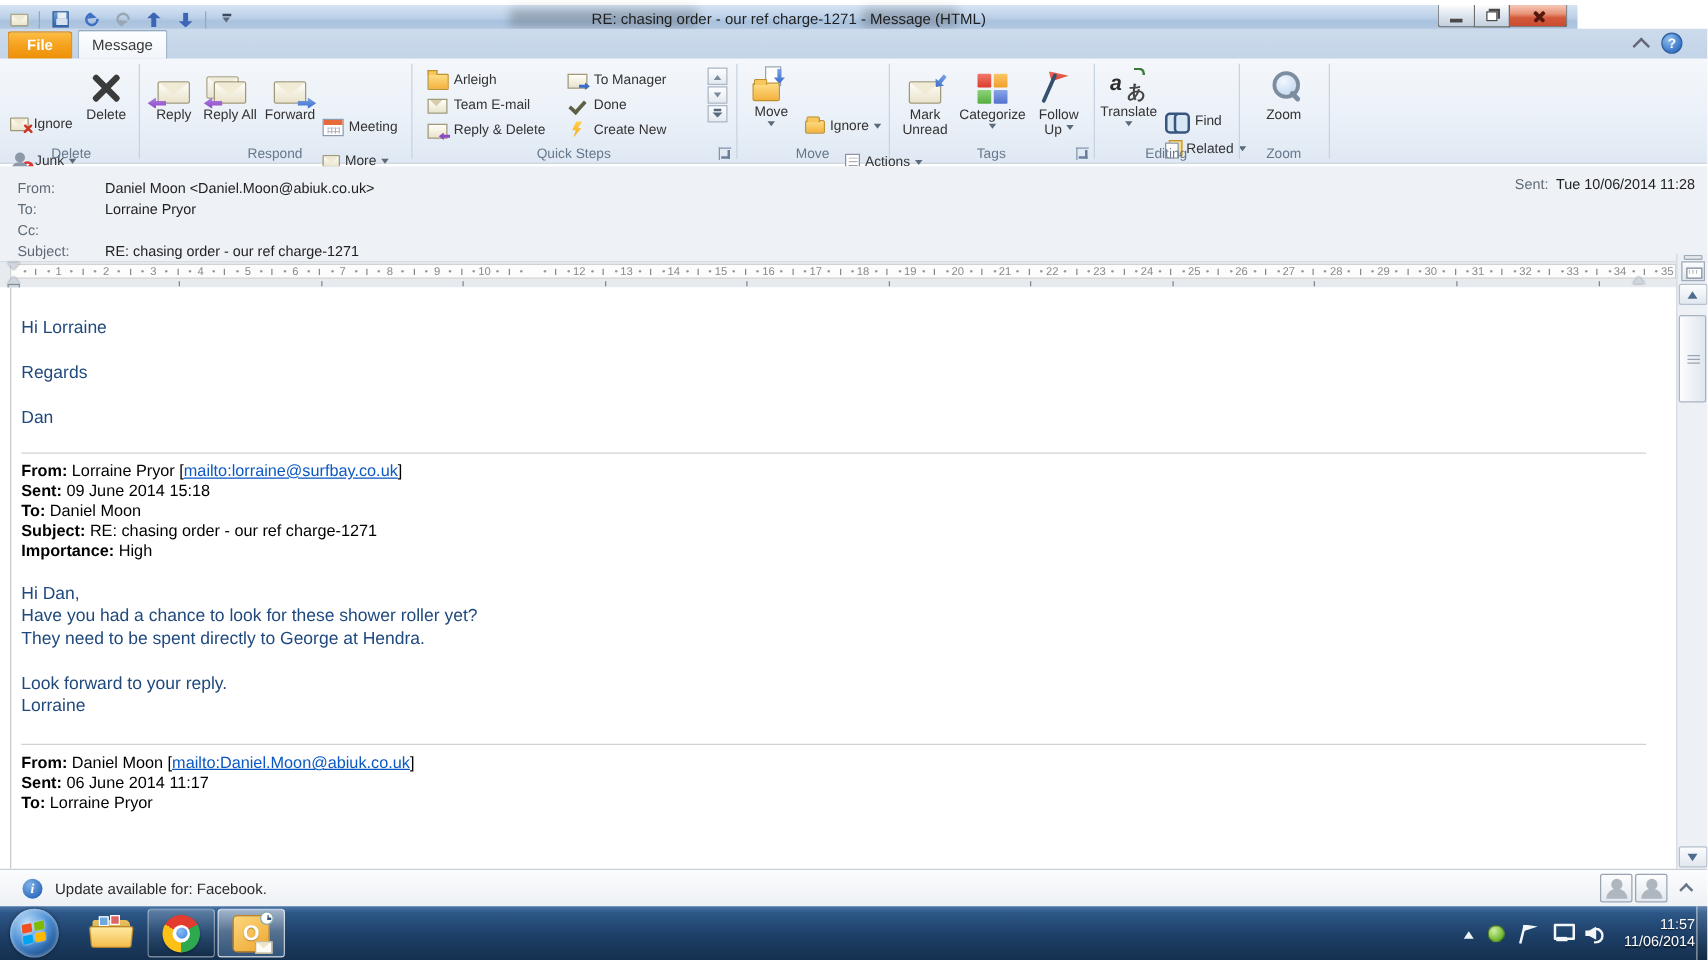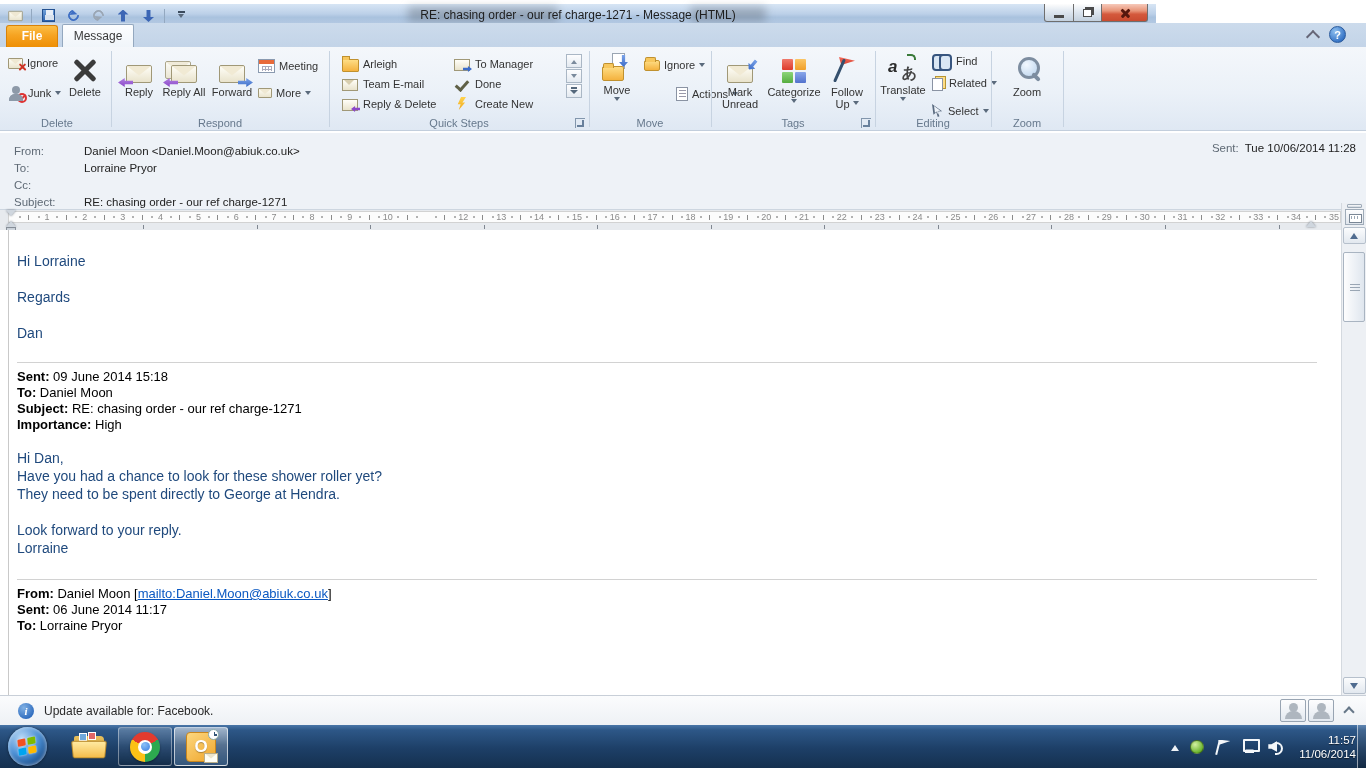--- a/index.html
+++ b/index.html
@@ -1,20 +1,20 @@
 <!DOCTYPE html>
 <html><head>
 <meta charset="utf-8">
 <style>
   * { box-sizing: border-box; margin:0; padding:0; }
   html,body { width:1366px; height:768px; overflow:hidden; font-family:"Liberation Sans", sans-serif; }
   #app { position:relative; width:1366px; height:768px; background:#fff; }
 
   
-  #titlebar { position:absolute; left:0; top:4px; width:1156px; height:23px;
+  #titlebar { position:absolute; left:0; top:4px; width:1262px; height:23px;
     background:linear-gradient(#d7e5f4 0%, #bcd0e8 45%, #a9c2de 60%, #b7cbe4 100%);
     border-bottom:1px solid #8ca6c0;padding-left:37px; }
   #qat { position:absolute; left:6px; top:2px; height:19px; display:flex; align-items:center; gap:7px; }
   .qat-sep { width:1px; height:14px; background:#93a8c0; }
   .qat-btn { width:18px; height:18px; display:flex; align-items:center; justify-content:center; }
   .blurpatch { position:absolute; top:3px; height:15px; background:rgba(105,115,128,.45); filter:blur(4px); border-radius:2px; }
   #title-text { position:absolute; left:0; top:4px; width:100%; text-align:center; font-size:12px; color:#1e1e1e; }
   #winbtns { position:absolute; right:8px; top:0; display:flex; }
   .winbtn { height:18px; border:1px solid #6e6e6e; border-top:none; display:flex; align-items:center; justify-content:center;
     background:linear-gradient(#fdfdfd,#dfe7f0 45%,#c3d0de); }
@@ -64,21 +64,21 @@
 
   
   #ribbon { position:absolute; left:0; top:47px; width:1366px; height:84px;
     background:linear-gradient(#f4f7fb 0%, #ebf1f8 55%, #dfe8f3 100%);
     border-bottom:1px solid #c2cedc; font-size:11px; color:#333; }
   .rgroup { position:absolute; top:0; height:84px; }
   .rgroup::after { content:""; position:absolute; right:-2px; top:4px; bottom:4px; width:1px; background:#c7d3e1; }
   .rg-label { position:absolute; left:0; right:0; bottom:2px; text-align:center; color:#66788c; font-size:11px; }
   .bbtn { position:absolute; display:flex; flex-direction:column; align-items:center; text-align:center; gap:3px; color:#333; }
   .bbtn .lbl { line-height:12px; }
-  .sbtn { position:absolute; display:flex; align-items:center; gap:4px; white-space:nowrap; color:#333; }
+  .sbtn { position:absolute; display:flex; align-items:center; gap:4px; white-space:nowrap; color:#333;margin-top:36px; }
   .icon32 { height:30px; display:flex; align-items:flex-end; justify-content:center; }
 
   
   .env-big { position:relative; width:26px; height:18px; border:1px solid #a09877; border-radius:2px;
     background:linear-gradient(#fffef8,#e9e3cc); }
   .env-big::before { content:""; position:absolute; inset:0; background:#f1ead4;
     clip-path:polygon(0 0,100% 0,50% 60%); border-bottom:1px solid #b3ab8d; }
   .env-back { position:absolute; left:-6px; top:-4px; opacity:.85; }
   .arrp { position:absolute; width:15px; height:9px; background:linear-gradient(#b07fe0,#8b48c9); }
   .arr-left { clip-path:polygon(0 50%,45% 0,45% 30%,100% 30%,100% 70%,45% 70%,45% 100%); left:-8px; bottom:-4px; }
@@ -729,20 +729,21 @@
       <i class="rtick-low" style="left: 1278.5px;"></i>
     </div>
 
   <div id="bodywrap">
     <div id="page-edge"></div>
     <div id="msg-content">
         <p class="reply">Hi Lorraine</p>
         <p class="reply">Regards</p>
         <p class="reply">Dan</p>
         <div class="qblock">
+          <div class="qrow"><b>From:</b><span> Lorraine Pryor [</span><a class="qlink">mailto:lorraine@surfbay.co.uk</a><span>]</span></div>
           <div class="qrow"><b>Sent:</b><span> 09 June 2014 15:18</span></div>
           <div class="qrow"><b>To:</b><span> Daniel Moon</span></div>
           <div class="qrow"><b>Subject:</b><span> RE: chasing order - our ref charge-1271</span></div>
           <div class="qrow"><b>Importance:</b><span> High</span></div>
           <div class="qbody">
             <div>Hi Dan,</div>
             <div>Have you had a chance to look for these shower roller yet?</div>
             <div>They need to be spent directly to George at Hendra.</div>
             <div>&nbsp;</div>
             <div>Look forward to your reply.</div>

